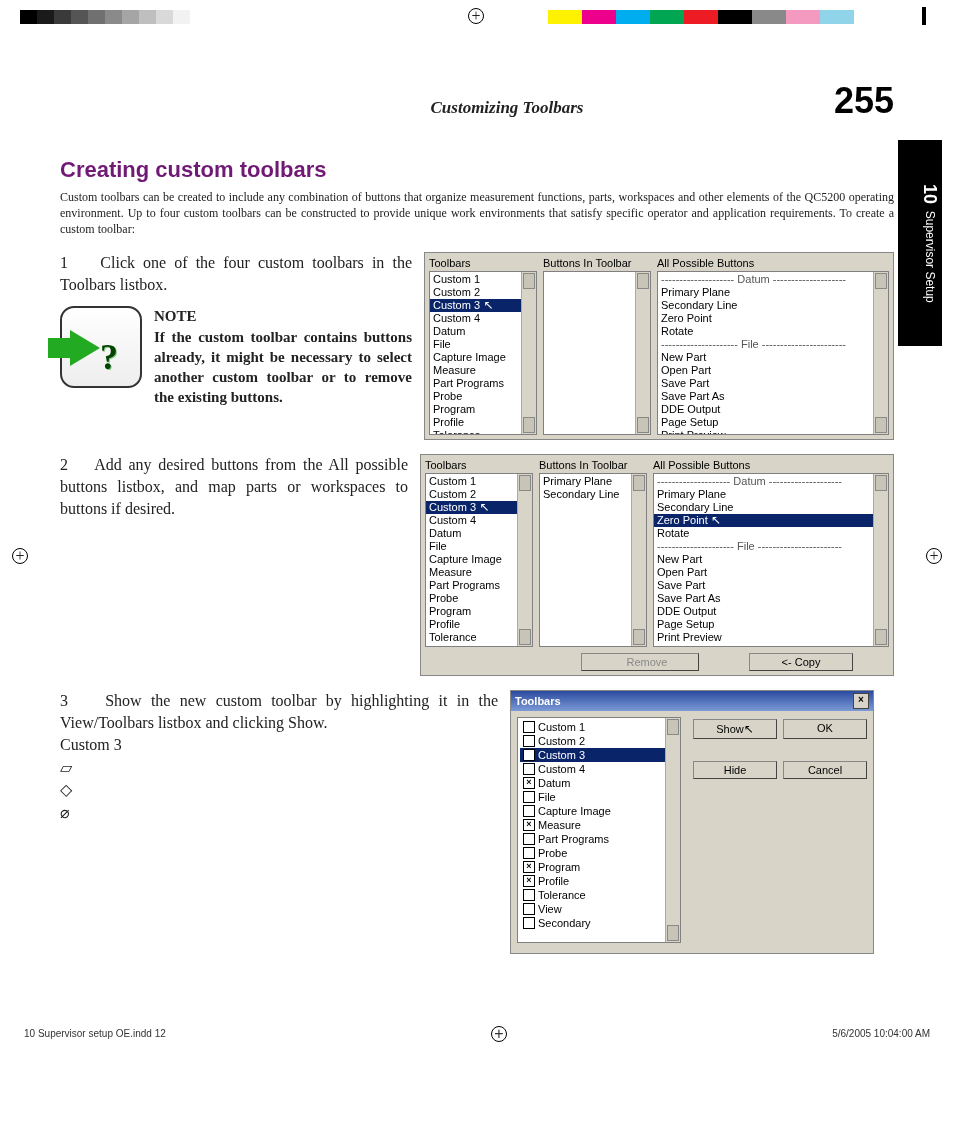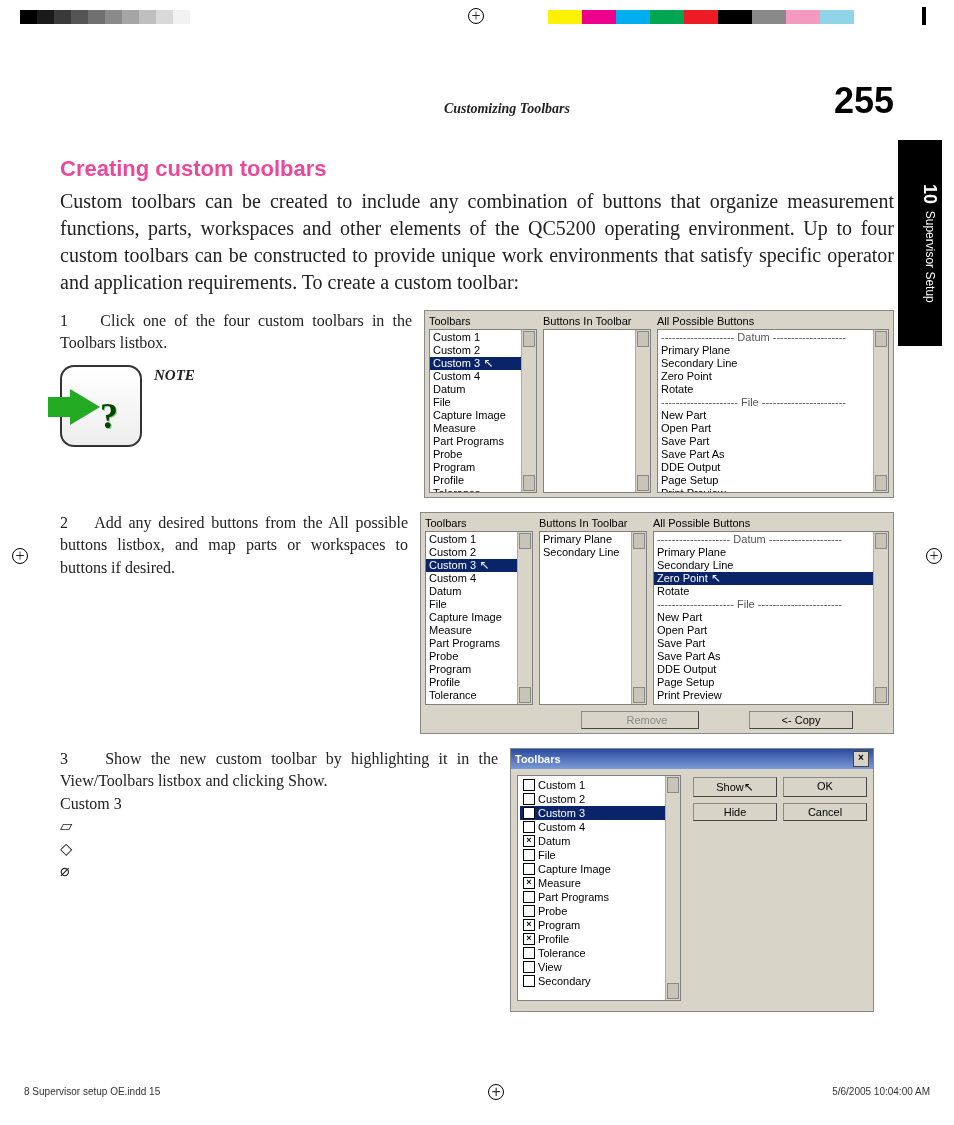--- a/index.html
+++ b/index.html
@@ -29,45 +29,45 @@
     width: 14px; height: 14px;
     border: 1px solid #000;
     border-radius: 50%;
     position: absolute;
     display: flex; align-items: center; justify-content: center;
     font-size: 16px; line-height: 14px;
   }
   .regmark::before { content:"+"; }
   
   .header-row { display: flex; align-items: baseline; justify-content: space-between; }
-  .chapter-title { font-style: italic; font-weight: bold; font-size: 14px; margin: 17px auto; }
+  .chapter-title { font-style: italic; font-weight: bold; font-size: 17px; margin: 17px auto; }
   .page-number { font-family: Arial, Helvetica, sans-serif; font-size: 36px; font-weight: bold; color:#000;}
   .side-tab {
     position: absolute;
     right: 12px;
     top: 110px;
     width: 40px;
     height: 190px;
     background: #000;
     color: #fff;
     font-family: Arial, Helvetica, sans-serif;
     font-size: 12px;
     writing-mode: vertical-rl;
     text-align: center;
     padding: 8px 2px;
   }
   .side-tab .num { font-size: 18px; font-weight: bold; }
   h2.section-title {
     font-family: Arial, Helvetica, sans-serif;
     font-weight: bold;
     font-size: 22px;
-    color: #ec4899;
+    color: #701a75;
     margin: 22px 0 6px 0;
   }
-  p.body { font-size: 20px; line-height: 1.35; text-align: justify; margin: 0 0 14px 0; }
+  p.body { font-size: 12px; line-height: 1.35; text-align: justify; margin: 0 0 14px 0; }
   .step-row { display: flex; gap: 12px; align-items: flex-start; margin-bottom: 14px; }
   .step-text { flex: 0 0 348px; font-size: 16px; line-height: 1.4; text-align: justify; }
   .step-row.wide .step-text { flex: 0 0 438px; }
   .note-block { display: flex; gap: 12px; margin: 10px 0 18px 0; }
   .note-icon {
     width: 78px; height: 78px;
     border: 2px solid #333;
     border-radius: 14px;
     background: linear-gradient(#fff,#eee);
     position: relative;
@@ -84,21 +84,21 @@
     content:"";
     position:absolute; left:-52px; top:-10px;
     width:22px; height:20px; background:#2a2;
   }
   .note-q {
     position:absolute; left:38px; top:24px;
     font-family: Georgia, serif; font-weight:bold; font-size:36px;
     color:#040; text-shadow: 1px 1px 0 #8c8;
   }
   .note-text { flex: 0 0 258px; font-size: 15px; line-height: 1.35; text-align: justify; }
-  .note-text .note-head { font-weight: bold; font-style: italic; }
+  .note-text .note-head { font-weight: bold; }
   
   .panel {
     background: #d8d4c8;
     border: 1px solid #888;
     padding: 4px;
     font-family: "MS Sans Serif", Tahoma, Arial, sans-serif;
     font-size: 11px;
     color: #000;
   }
   .panel .cols { display: flex; gap: 6px; }
@@ -125,21 +125,21 @@
     background:#d8d4c8; border:1px solid #888; border-right-color:#444; border-bottom-color:#444;
     padding:2px 18px; font-size:11px; min-width:66px; text-align:center; display:inline-block;
   }
   .winbtn.disabled { color:#8a8a8a;padding-left:32px; }
   
   .titlebar { background: linear-gradient(#2a4aa0,#7c9ad6); color:#fff; font-weight:bold;
     font-size:11px; padding:2px 4px; display:flex; justify-content:space-between; align-items:center;}
   .titlebar .x { background:#d8d4c8; color:#000; border:1px solid #444; width:14px; height:14px;
     font-size:10px; line-height:12px; text-align:center;}
   .panel3-body { display:flex; gap:12px; padding:6px 6px 10px 6px; background:#d8d4c8;}
-  .panel3-btns { display:flex; flex-direction:column; gap:6px; padding-top:2px;}
+  .panel3-btns { display:flex; flex-direction:column; gap:22px; padding-top:2px;}
   .panel3-btns .row { display:flex; gap:6px; }
   .chk { display:flex; align-items:center; gap:3px; line-height:14px;}
   .chk .box { width:10px; height:10px; border:1px solid #000; font-size:9px; line-height:9px; text-align:center; font-weight:bold;}
   .mini-toolbar {
     display:inline-block; border:1px solid #7a7a7a; background:#dedacf;
     font-family: Tahoma, Arial, sans-serif; font-size:10px;
   }
   .footer { display:flex; justify-content:space-between; font-size:10px; color:#333;
     padding: 40px 24px 18px 24px; font-family: Arial, sans-serif;}
   .cursor { font-size:12px; }
@@ -174,20 +174,21 @@
       <span>1</span>&nbsp;&nbsp;&nbsp;
       <span>Click one of the four custom toolbars in the Toolbars listbox.</span>
 
       <div class="note-block">
         <div class="note-icon">
           <div class="note-arrow"></div>
           <div class="note-q">?</div>
         </div>
         <div class="note-text">
           <span class="note-head">NOTE</span><br>
+          <b><span>If the custom toolbar contains buttons already, it might be necessary to select another custom toolbar or to remove the existing buttons.</span></b>
         </div>
       </div>
     </div>
 
     <div class="panel" style="flex:1">
       <div class="cols">
         <div class="col" style="flex:0 0 108px">
           <div class="col-label">Toolbars</div>
           <div class="listbox" id="p1-toolbars">
             <div class="li">Custom 1</div>
@@ -419,16 +420,16 @@
         </div>
       </div>
     </div>
   </div>
 </div>
 
 <div class="regmark" style="position:absolute; left:12px; top:548px;"></div>
 <div class="regmark" style="position:absolute; right:12px; top:548px;"></div>
 
 <div class="footer">
-  <span>8 Supervisor setup OE.indd   15</span>
+  <span>10 Supervisor setup OE.indd   12</span>
   <span class="regmark" style="position:relative; left:auto; top:-2px;"></span>
   <span>5/6/2005   10:04:00 AM</span>
 </div>
 
 </body></html>

